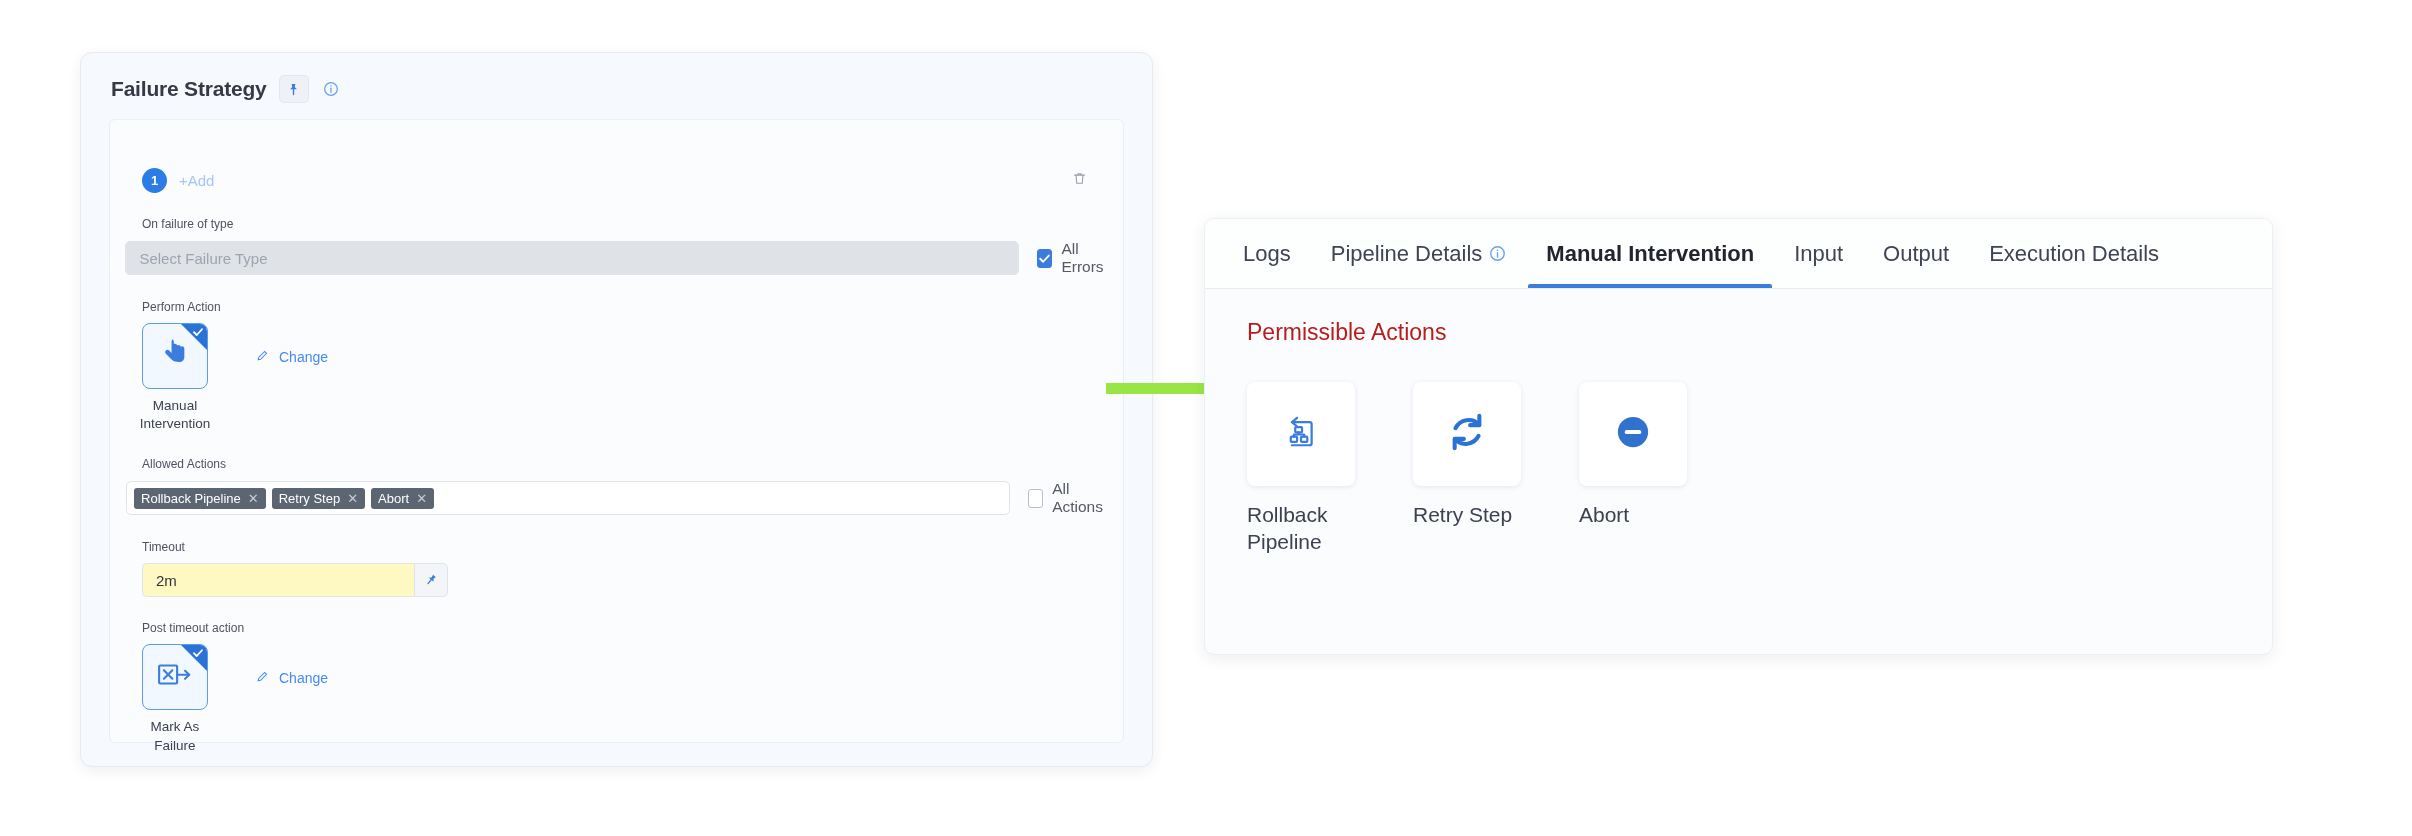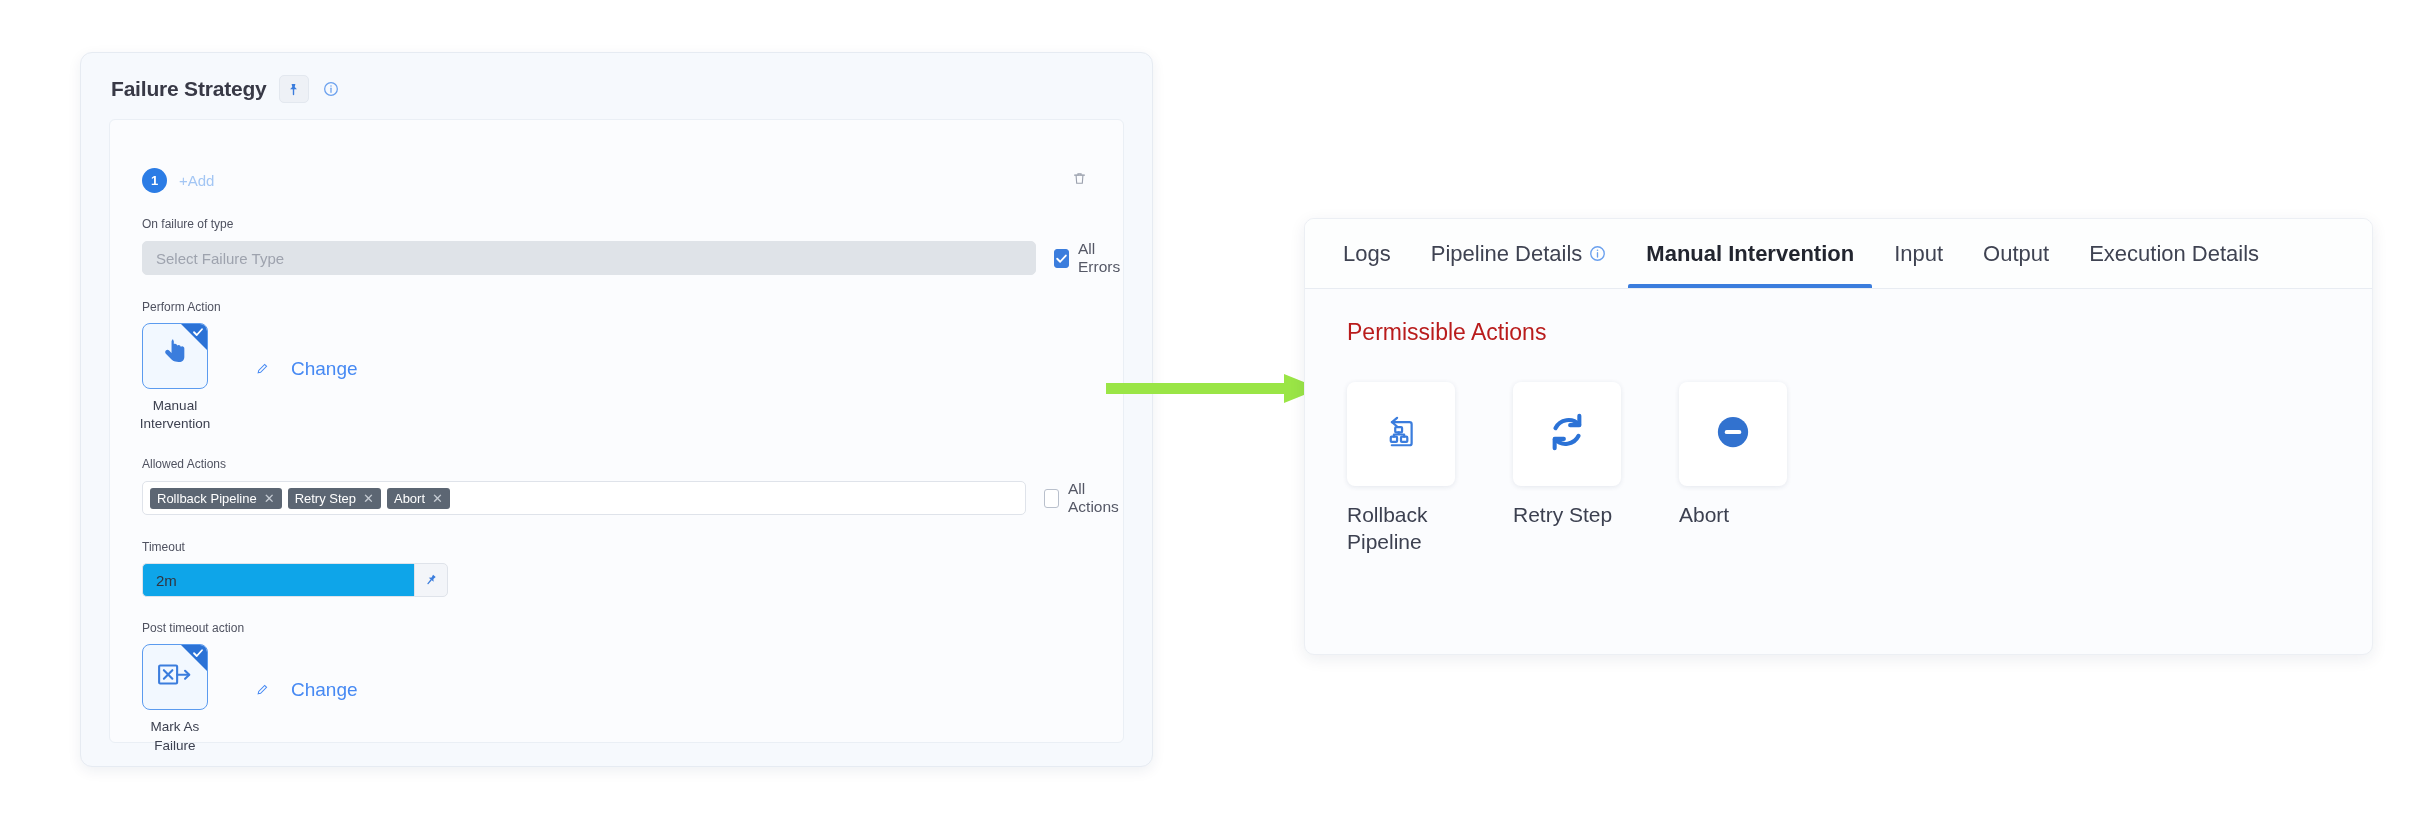--- a/index.html
+++ b/index.html
@@ -61,21 +61,21 @@
     font-size: 13px; font-weight: bold;
     display: flex; align-items: center; justify-content: center;
   }
   .add-link { font-size: 15px; color: #a3c6f4; }
   .trash-ic { position: absolute; right: 4px; top: 2px; }
 
   .field-label {
     font-size: 12px; color: #4f5260;
     margin-top: 24px; margin-bottom: 9px;
   }
-  .row-flex { display: flex; align-items: center; gap: 18px; }
+  .row-flex { display: flex; align-items: center; gap: 18px; justify-content: center; }
 
   .select-box {
     flex: 0 0 894px; height: 34px;
     background: #dfe3e8; border: 1px solid #dfe3e8;
     border-radius: 5px;
     display: flex; align-items: center;
     padding: 0 13px;
     font-size: 15px; color: #9ea3ae;
   }
   .chk-wrap { display: flex; align-items: center; gap: 9px; }
@@ -101,23 +101,23 @@
     position: absolute; top: 0; right: 0;
     width: 0; height: 0;
     border-top: 26px solid #2b72d6;
     border-left: 26px solid transparent;
   }
   .tile-check {
     position: absolute; top: 2px; right: 3px;
     color: #fff; font-size: 12px; line-height: 1;
   }
   .change-link {
-    display: flex; align-items: center; gap: 22px;
-    font-size: 19px; color: #4689f3;
-    margin-left: 38px; margin-top: 35px;
+    display: flex; align-items: center; gap: 10px;
+    font-size: 14px; color: #4689f3;
+    margin-left: 38px; margin-top: 26px;
   }
   .tile-caption {
     width: 86px; text-align: center;
     font-size: 13.5px; color: #3d4150; line-height: 1.35;
     margin-top: 8px; margin-left: -10px;
   }
 
   .tags-box {
     flex: 0 0 884px; height: 34px;
     background: #fff; border: 1px solid #dfe3ea;
@@ -129,39 +129,39 @@
     display: flex; align-items: center; gap: 7px;
     background: #5c6673; color: #fff;
     border-radius: 3px; height: 21px;
     padding: 0 7px; font-size: 13px;
   }
   .tag .x { color: #c6ccd4; font-size: 13px; }
 
   .timeout-wrap { display: flex; align-items: stretch; width: 306px; }
   .timeout-input {
     flex: 1; height: 34px;
-    background: #0ea5e9; border: 1px solid #dfe3ea;
+    background: #fef9c3; border: 1px solid #dfe3ea;
     border-right: none;
     border-radius: 5px 0 0 5px;
     display: flex; align-items: center;
     padding: 0 13px; font-size: 15px; color: #32343f;
   }
   .timeout-pin {
     width: 34px; height: 34px;
     background: #f3f5f9; border: 1px solid #dfe3ea;
     border-radius: 0 5px 5px 0;
     display: flex; align-items: center; justify-content: center;
   }
 
   
   .arrow { position: absolute; left: 1106px; top: 372px; }
 
   
   .right-panel {
-    position: absolute; left: 1304px; top: 218px;
+    position: absolute; left: 1204px; top: 218px;
     width: 1069px; height: 437px;
     background: #fbfcfe;
     border: 1px solid #eceff4;
     border-radius: 10px;
     box-shadow: 0 4px 16px rgba(20,40,80,0.08);
     overflow: hidden;
   }
   .tabbar {
     display: flex; align-items: flex-end; gap: 0;
     height: 70px;

